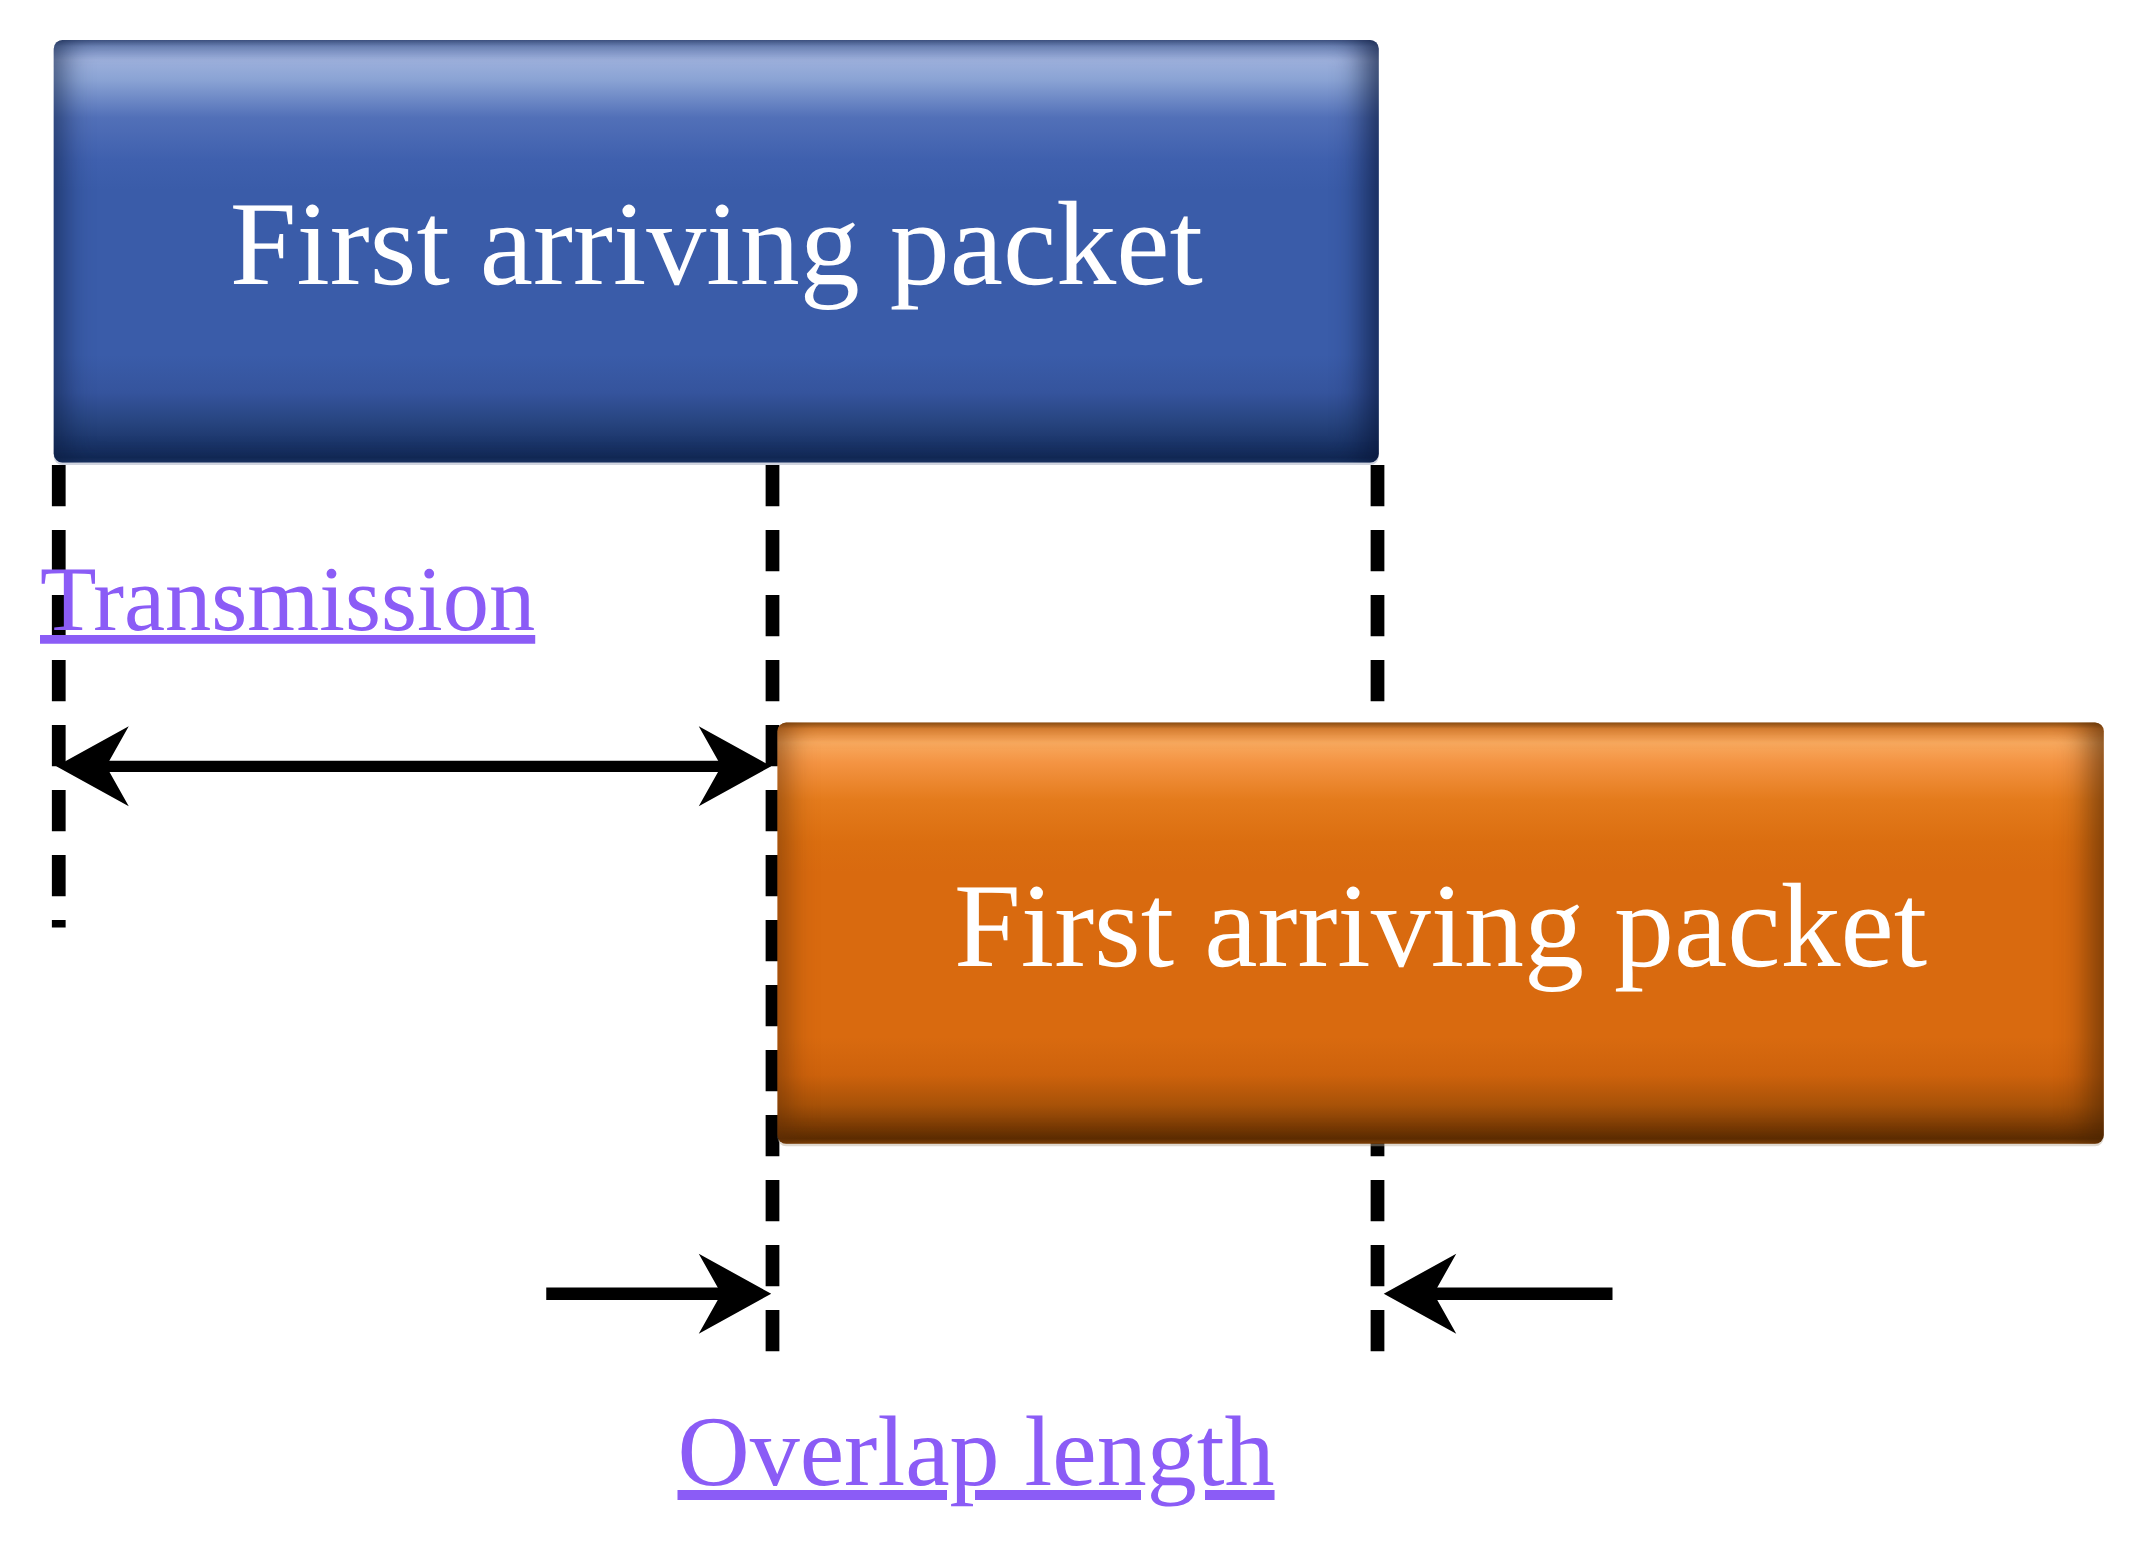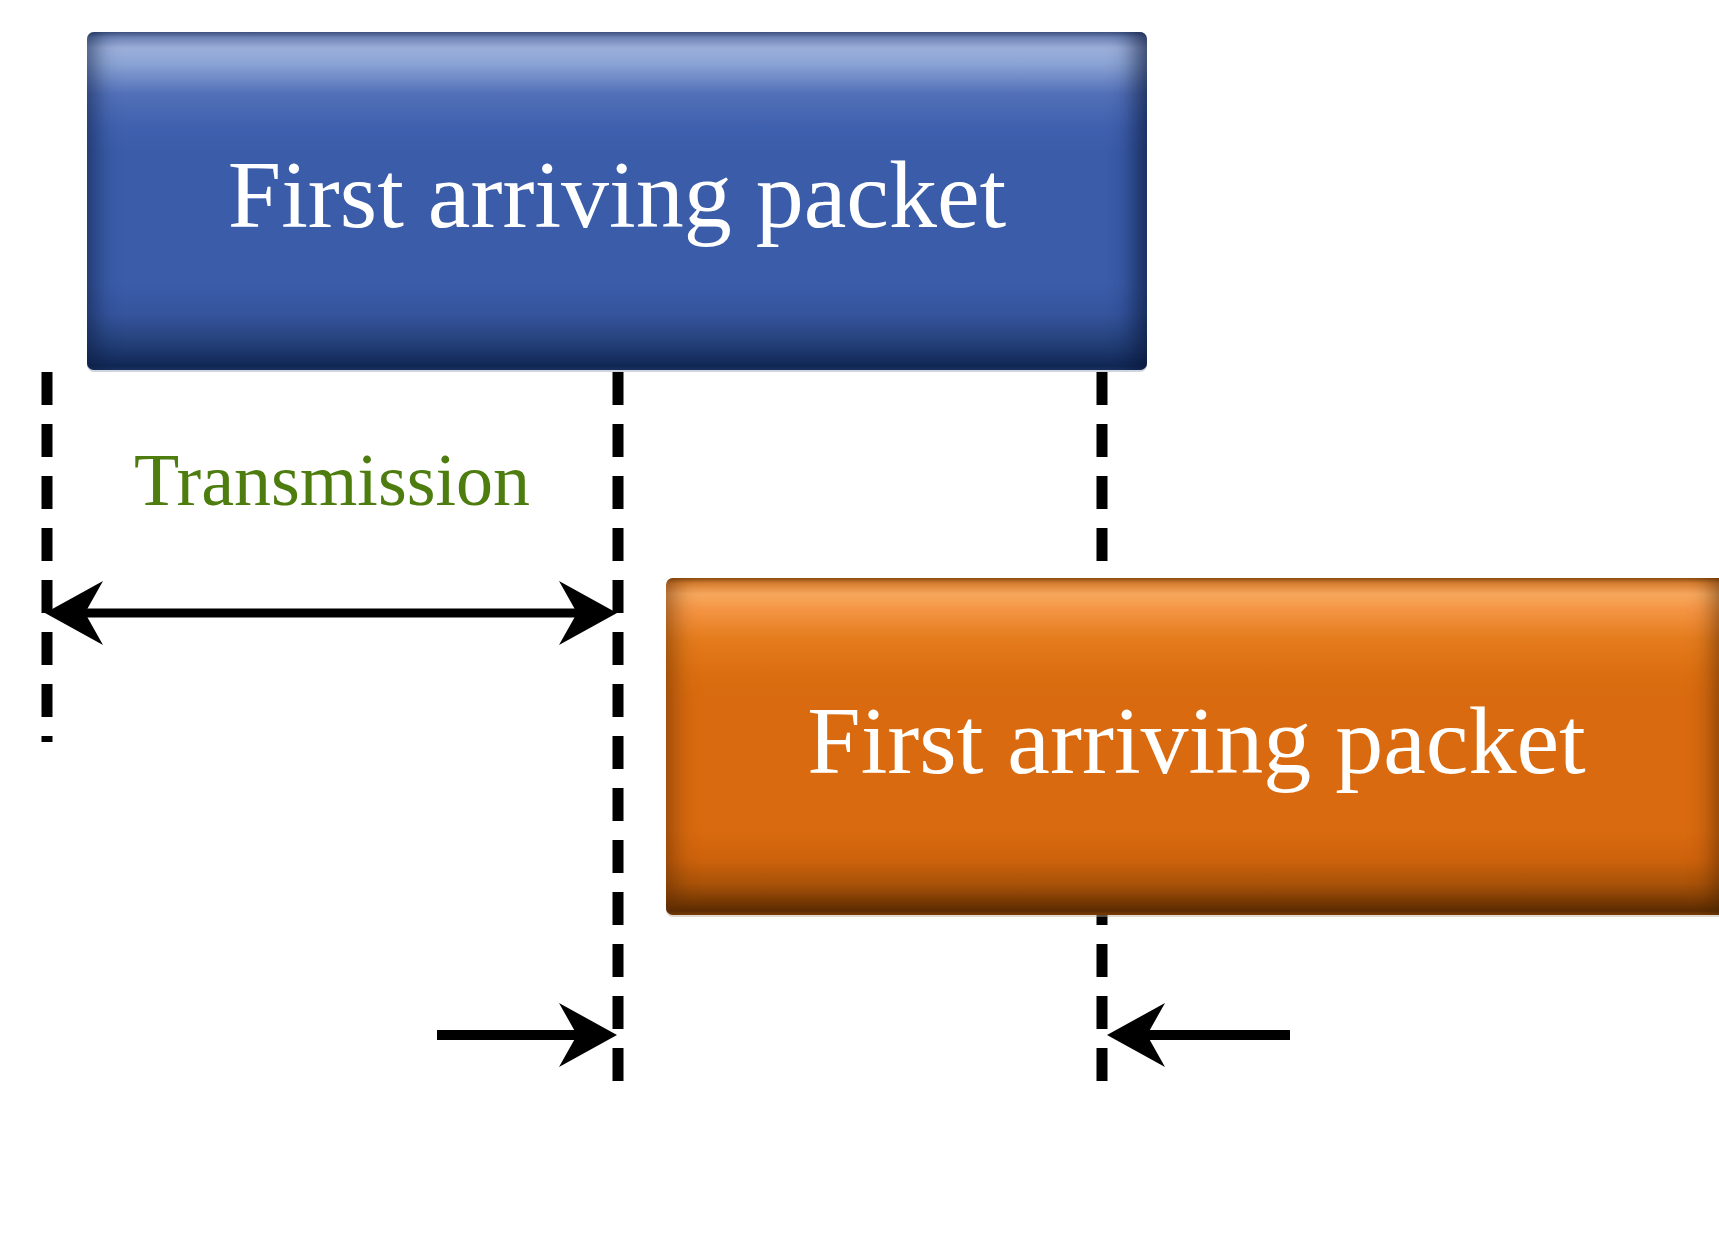--- a/index.html
+++ b/index.html
@@ -12,21 +12,20 @@
   }
   .layer{position:absolute;left:0;top:0;width:1719px;height:1240px;}
   .packet{
     position:absolute;
     display:flex;align-items:center;justify-content:center;
     border-radius:7px;
     color:#ffffff;
     font-size:96px;
     line-height:1;
     white-space:nowrap;
-    margin-left:44px;
   }
   .packet .packet-label{transform:translateY(-6px);}
   .packet-blue{
     left:43px;top:32px;width:1060px;height:338px;
     background:linear-gradient(180deg,
       #51679a 0px,#7b92c6 5px,#9db0dc 16px,#8aa3d4 32px,
       #5270b8 62px,#3f60ae 96px,#3a5ca9 120px,#3a5ca9 252px,
       #35549d 282px,#27447f 306px,#1b3569 323px,#142c5a 334px,#1f3b6e 338px);
     box-shadow:inset 18px 0 22px -10px rgba(12,28,64,.60),
                inset -20px 0 24px -8px rgba(8,22,55,.70),
@@ -37,23 +36,24 @@
     background:linear-gradient(180deg,
       #9f5a17 0px,#e88a38 5px,#f8a95e 16px,#f49443 32px,
       #e47b1c 62px,#db6e10 96px,#d96a0f 120px,#d96a0f 252px,
       #cd620c 282px,#a85208 306px,#7c3c05 323px,#5f2e03 333px,#8a4708 337px);
     box-shadow:inset 18px 0 22px -10px rgba(95,45,5,.55),
                inset -20px 0 24px -8px rgba(70,35,3,.65),
                0 2px 0 rgba(185,170,150,.45);
   }
   .annotation{
     position:absolute;
-    color:#4d7c0f;
-    text-align:center;
+    color:#8b5cf6;
+    text-align:left;
     line-height:1.1;
+    text-decoration:underline;
   }
   .annotation-transmission{left:32px;top:440px;width:600px;font-size:74px;}
   .annotation-overlap{left:542px;top:1118px;width:600px;font-size:80px;}
 </style>
 </head>
 <body>
 
 <div class="canvas">
 
   <svg class="layer" viewBox="0 0 1719 1240" xmlns="http://www.w3.org/2000/svg">
@@ -86,14 +86,15 @@
   </div>
 
   <div class="packet packet-orange">
     <span class="packet-label">First arriving packet</span>
   </div>
 
   <div class="annotation annotation-transmission">
     <div>Transmission</div>
   </div>
 
+  <div class="annotation annotation-overlap">Overlap length</div>
 
 </div>
 
 </body></html>

